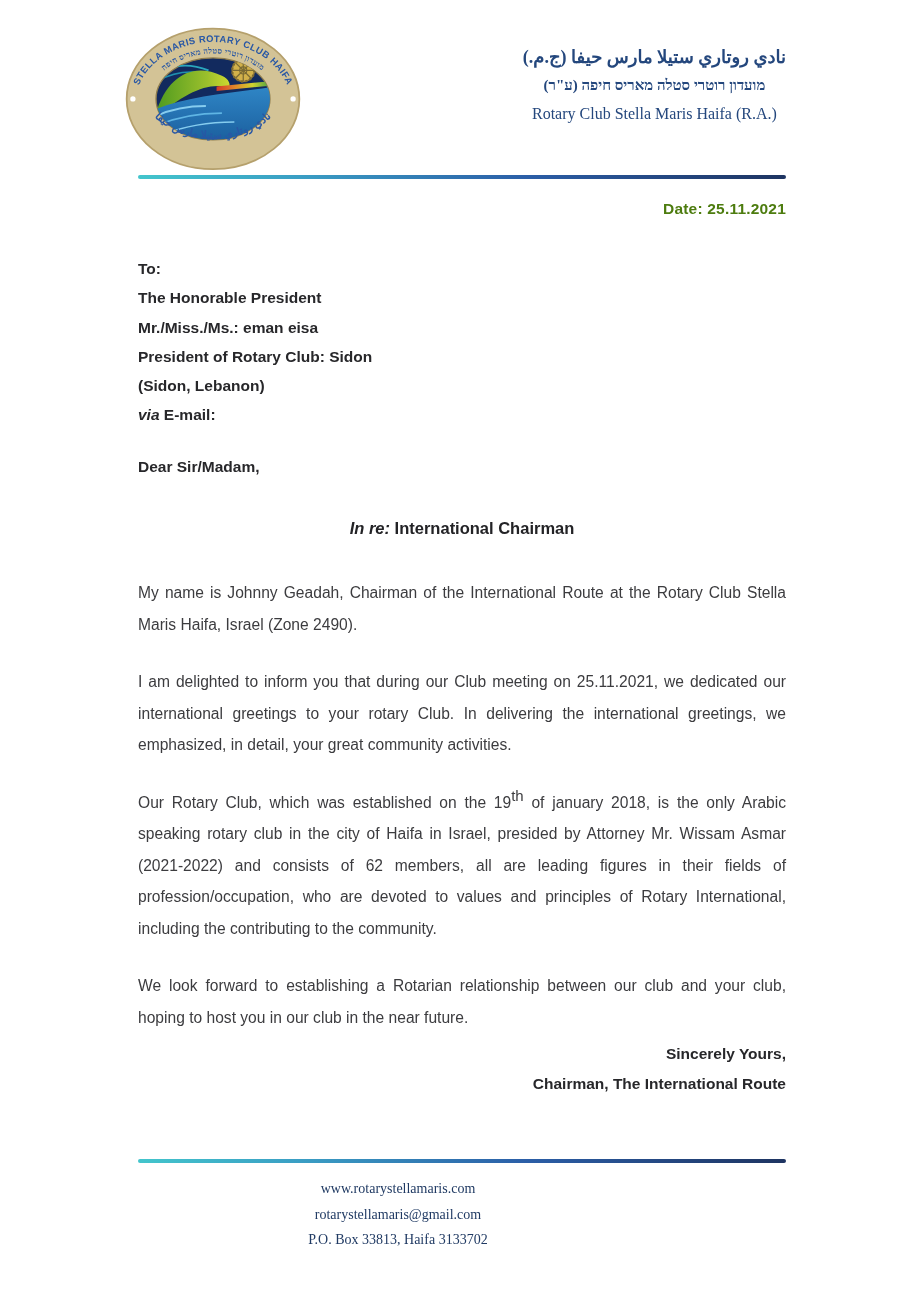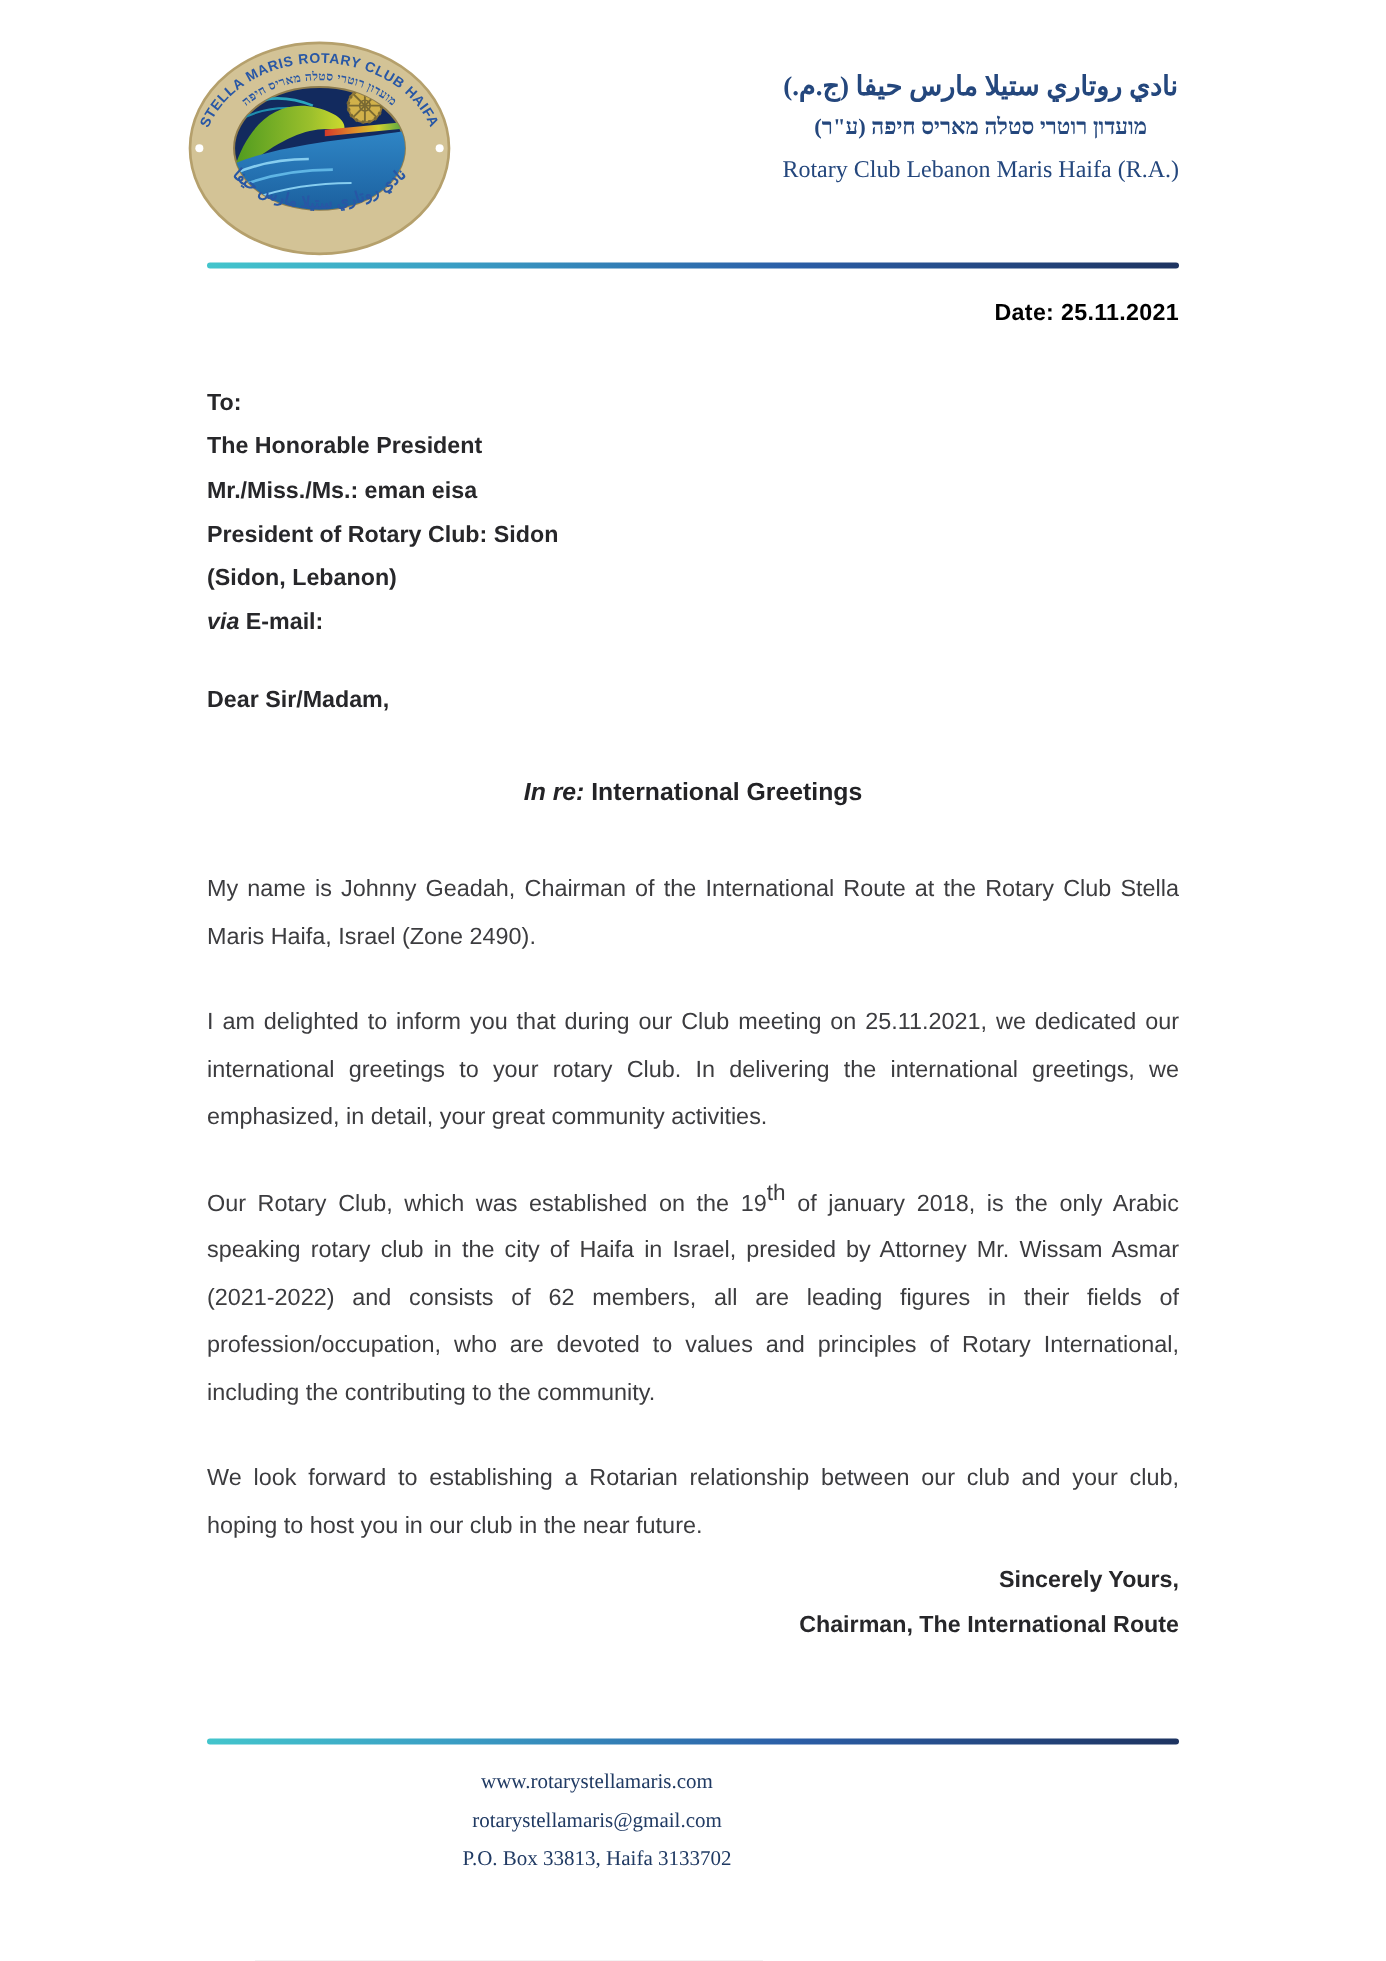--- a/index.html
+++ b/index.html
@@ -23,21 +23,21 @@
   .hdr-english{font-size:16px;}
   .rule{
     position:absolute;left:138px;width:648px;height:4px;border-radius:2px;
     background:linear-gradient(to right,#43c5cc 0%,#3a9ec4 25%,#2b5ea7 60%,#1e3461 100%);
   }
   .rule-top{top:175px;}
   .rule-bottom{top:1159px;}
   
   .date{
     position:absolute;top:200px;right:138px;
-    font-size:15.5px;font-weight:bold;color:#000000;letter-spacing:.2px;
+    font-size:15.5px;font-weight:bold;color:#4d7c0f;letter-spacing:.2px;
   }
   .to-block{
     position:absolute;top:254px;left:138px;
     font-size:15.5px;font-weight:bold;color:#27272a;line-height:29.3px;
   }
   .via-line .via{font-style:italic;}
   .salutation{
     position:absolute;top:458px;left:138px;
     font-size:15.5px;font-weight:bold;color:#27272a;
   }
@@ -134,40 +134,40 @@
       </text>
       <text font-family="Liberation Serif,serif" font-size="12" font-weight="bold" fill="#2857a5">
         <textPath href="#arcBot" startOffset="50%" text-anchor="middle">نادي روتاري ستيلا مارس حيفا</textPath>
       </text>
     </svg>
   </div>
 
   <div class="header-right">
     <div class="hdr-arabic">نادي روتاري ستيلا مارس حيفا (ج.م.)</div>
     <div class="hdr-hebrew">מועדון רוטרי סטלה מאריס חיפה (ע"ר)</div>
-    <div class="hdr-english">Rotary Club Lebanon Maris Haifa (R.A.)</div>
+    <div class="hdr-english">Rotary Club Stella Maris Haifa (R.A.)</div>
   </div>
 
   <div class="rule rule-top"></div>
 
   <div class="date">Date: 25.11.2021</div>
 
   <div class="to-block">
     <div>To:</div>
     <div>The Honorable President</div>
     <div>Mr./Miss./Ms.: eman eisa</div>
     <div>President of Rotary Club: Sidon</div>
     <div>(Sidon, Lebanon)</div>
     <div class="via-line"><span class="via">via</span><span> E-mail:</span></div>
   </div>
 
   <div class="salutation">Dear Sir/Madam,</div>
 
   <div class="subject">
-    <span class="inre">In re:</span><span> International Greetings</span>
+    <span class="inre">In re:</span><span> International Chairman</span>
   </div>
 
   <div class="body-text">
     <p>My name is Johnny Geadah, Chairman of the International Route at the Rotary Club Stella Maris Haifa, Israel (Zone 2490).</p>
     <p>I am delighted to inform you that during our Club meeting on 25.11.2021, we dedicated our international greetings to your rotary Club. In delivering the international greetings, we emphasized, in detail, your great community activities.</p>
     <p><span>Our Rotary Club, which was established on the 19</span><sup>th</sup><span> of january 2018, is the only Arabic speaking rotary club in the city of Haifa in Israel, presided by Attorney Mr. Wissam Asmar (2021-2022) and consists of 62 members, all are leading figures in their fields of profession/occupation, who are devoted to values and principles of Rotary International, including the contributing to the community.</span></p>
     <p>We look forward to establishing a Rotarian relationship between our club and your club, hoping to host you in our club in the near future.</p>
   </div>
 
   <div class="signature">

